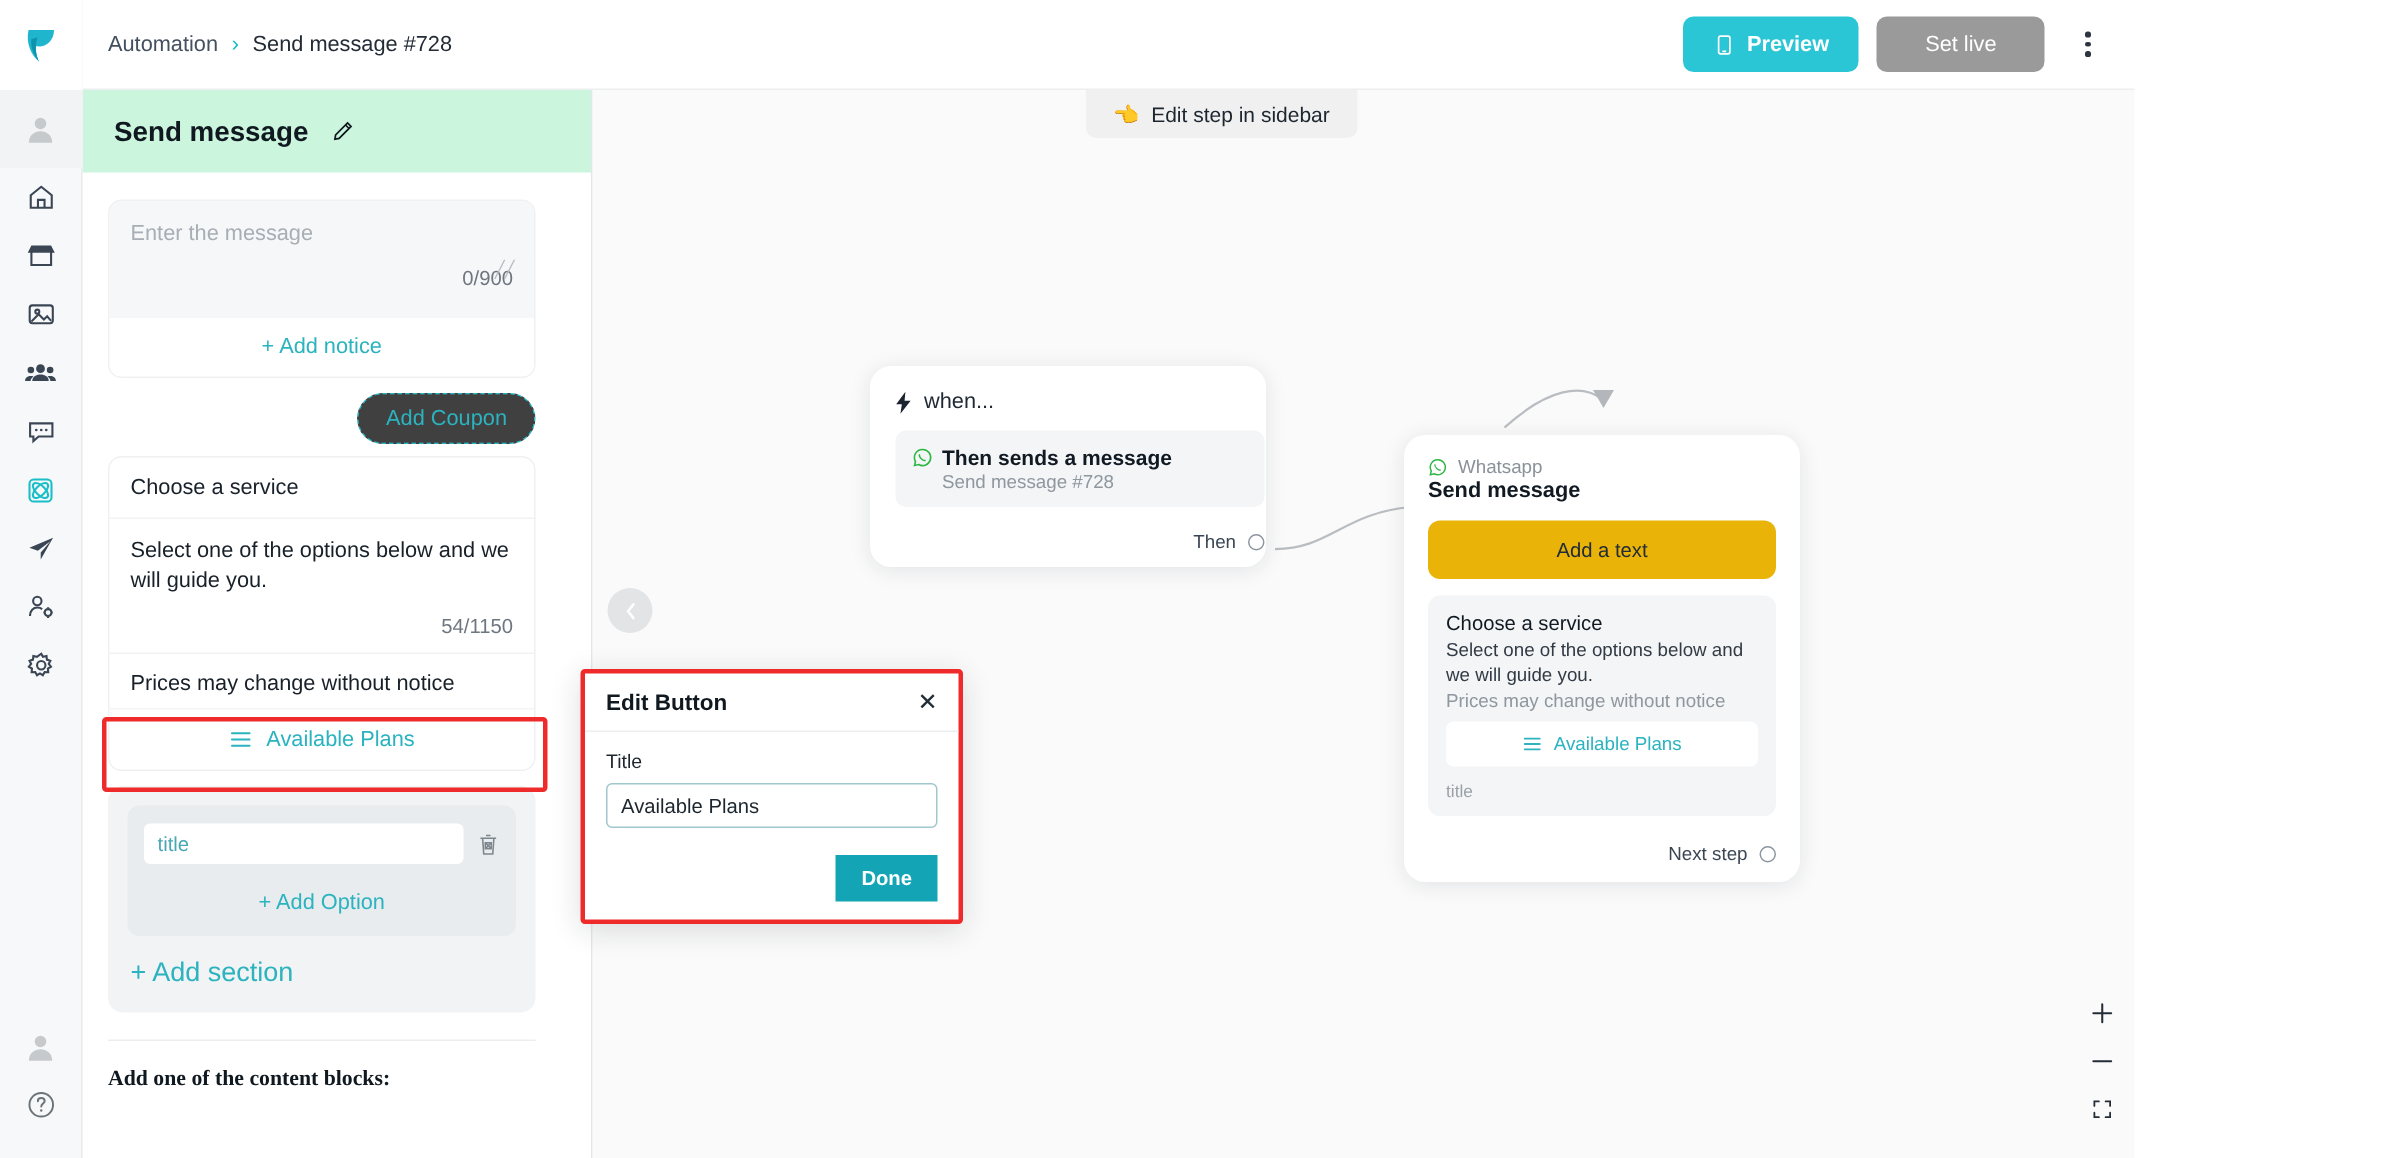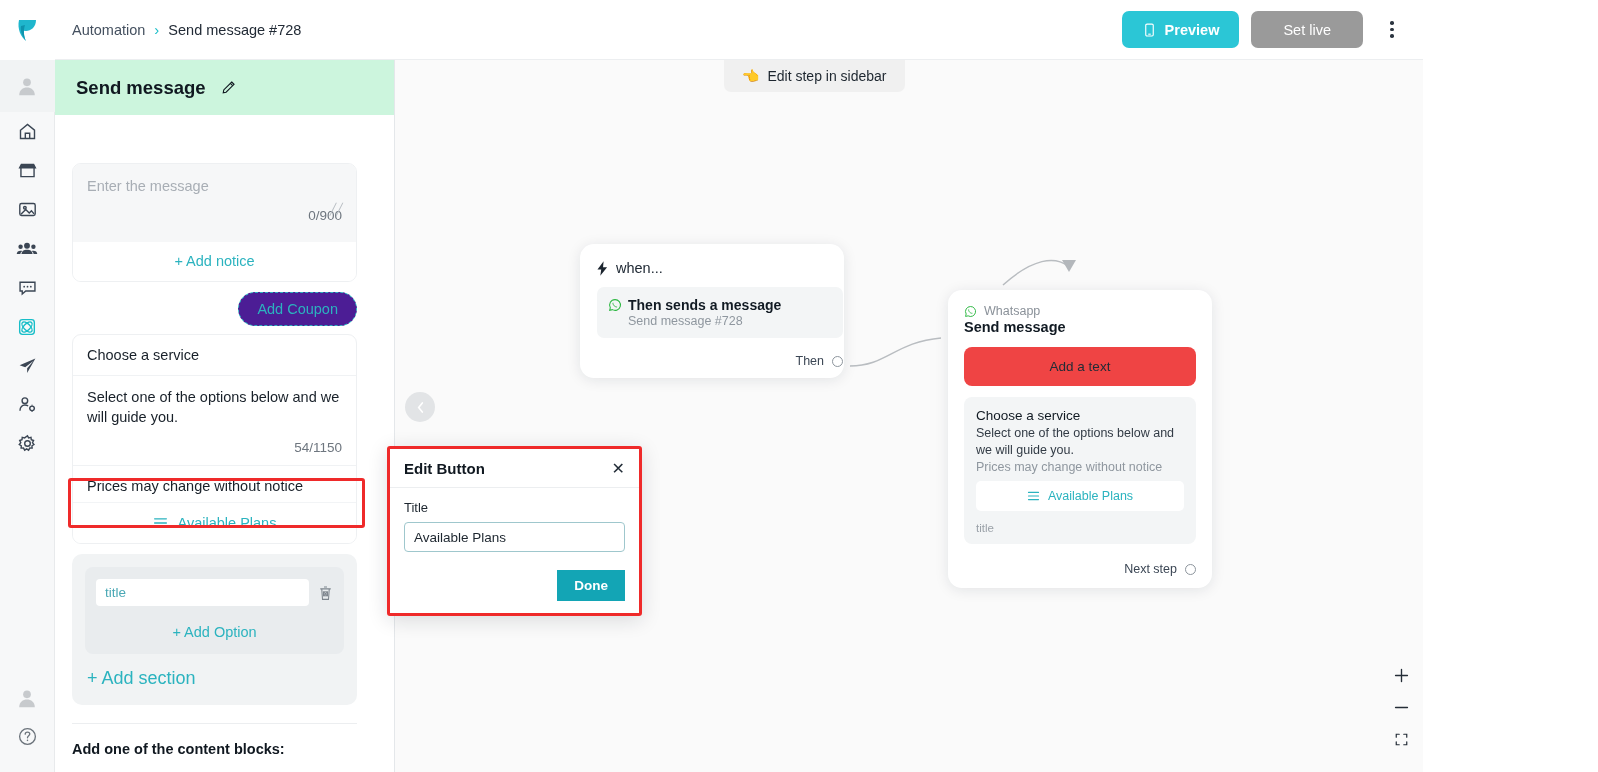--- a/index.html
+++ b/index.html
@@ -65,41 +65,41 @@
   
   .panel {
     position: absolute; left: 55px; top: 60px; width: 340px; height: 712px;
     background: #ffffff; border-right: 1px solid #e4e7ea; overflow: hidden; z-index: 20;
   }
   .panel-head {
     height: 55px; background: #ccf5dd; display: flex; align-items: center; gap: 14px;
     padding: 0 0 0 21px;
   }
   .panel-title { font-size: 18.5px; font-weight: bold; color: #101820; }
-  .panel-body { padding: 18px 17px 0 17px; position: relative; margin-top: 30px; }
+  .panel-body { padding: 18px 17px 0 17px; position: relative; }
 
   .blk { position: relative; margin-bottom: 10px; }
   .blk-card {
     border: 1px solid #eef0f2; border-radius: 9px; background: #ffffff;
     overflow: hidden; width: 285px;
   }
   .msg-area {
     background: #f6f7f8; padding: 14px 14px 8px 14px; min-height: 78px; position: relative;
   }
   .msg-ph { font-size: 14.5px; color: #a8aeb5; }
   .resize-grip { position: absolute; right: 13px; bottom: 26px; color: #b6bcc2; font-size: 11px; transform: rotate(0deg); }
   .counter { text-align: right; font-size: 13.5px; color: #6e767f; padding-top: 14px; }
   .add-btn-row {
     text-align: center; padding: 11px 0 12px 0; font-size: 14.5px; color: #2bb3bf;
     cursor: pointer; background: #fff;
   }
 
   .coupon-row { display: flex; justify-content: flex-end; padding: 0 0 8px 0; width: 285px; }
   .coupon-btn {
-    border: 1.5px dashed #2bb3bf; color: #2bb3bf; background: #4c1d95; border-radius: 18px;
+    border: 1.5px dashed #2bb3bf; color: #2bb3bf; background: #404040; border-radius: 18px;
     font-size: 14.5px; padding: 8px 18px; cursor: pointer; font-family: "Liberation Sans", sans-serif;
   }
 
   .svc-card { border: 1px solid #eef0f2; border-radius: 9px; overflow: hidden; width: 285px; background:#fff; }
   .svc-head { padding: 12px 14px; font-size: 14.5px; color: #182029; border-bottom: 1px solid #f0f2f4; }
   .svc-body { padding: 12px 14px 8px 14px; font-size: 14.5px; color: #182029; line-height: 1.35; border-bottom: 1px solid #f0f2f4; }
   .svc-count { text-align: right; font-size: 13.5px; color: #6e767f; padding-top: 12px; }
   .svc-footer { padding: 12px 14px 8px 14px; font-size: 14.5px; color: #182029; }
   .avail-row {
     display: flex; align-items: center; justify-content: center; gap: 10px;
@@ -112,21 +112,21 @@
   .opt-row { display: flex; align-items: center; gap: 9px; }
   .opt-input {
     flex: 1; height: 27px; background: #ffffff; border: none; border-radius: 4px;
     padding: 0 9px; font-size: 13.5px; color: #4aa8b5; font-family: "Liberation Sans", sans-serif;
   }
   .trash { color: #7d858d; cursor: pointer; display:flex; }
   .add-option { text-align: center; font-size: 14.5px; color: #2bb3bf; padding-top: 18px; cursor: pointer; }
   .add-section { font-size: 18px; color: #2bb3bf; padding: 14px 2px 2px 2px; cursor: pointer; }
 
   .divider { border-top: 1px solid #eceef0; margin: 18px 0 0 0; width: 285px; }
-  .content-blocks-label { font-size: 14.5px; font-weight: bold; color: #101820; padding-top: 17px; }
+  .content-blocks-label { font-size: 14.5px; font-weight: bold; color: #101820; padding-top: 17px; font-family: Liberation Serif, serif; }
 
   
   .hl-avail {
     position: absolute; left: 68px; top: 478px; width: 297px; height: 50px;
     border: 3px solid #ef2a2a; border-radius: 3px; z-index: 25; pointer-events: none;
   }
 
   
   .canvas {
     position: absolute; left: 395px; top: 60px; right: 0; bottom: 0;
@@ -149,25 +149,25 @@
   }
   .node-when { left: 185px; top: 184px; width: 264px; padding: 16px 1px 10px 17px; }
   .when-title { display: flex; align-items: center; gap: 8px; font-size: 14.5px; color: #202a35; }
   .when-inner { background: #f3f5f6; border-radius: 7px; padding: 10px 11px; margin-top: 11px; }
   .when-l1 { display: flex; align-items: center; gap: 6px; font-size: 14px; font-weight: bold; color: #111a23; }
   .when-l2 { font-size: 12.5px; color: #8f979f; padding-left: 20px; margin-top: 1px; }
   .then-row { display: flex; align-items: center; justify-content: flex-end; gap: 8px; margin-top: 16px; }
   .then-lbl { font-size: 12.5px; color: #3b4654; }
   .port { width: 11px; height: 11px; border: 1.5px solid #8d959d; border-radius: 50%; background: #fff; }
 
-  .node-wa { left: 541px; top: 230px; width: 264px; padding: 14px 16px 12px 16px; margin-left: 12px; }
+  .node-wa { left: 541px; top: 230px; width: 264px; padding: 14px 16px 12px 16px; }
   .wa-brand { display: flex; align-items: center; gap: 7px; font-size: 12.5px; color: #8a9199; }
   .wa-title { font-size: 14.5px; font-weight: bold; color: #111a23; margin-top: 1px; }
   .wa-addtext {
-    background: #ef4444; border-radius: 8px; text-align: center; font-size: 13.5px;
+    background: #eab308; border-radius: 8px; text-align: center; font-size: 13.5px;
     color: #222c36; padding: 12px 0; margin-top: 12px;
   }
   .wa-svc { background: #f3f5f6; border-radius: 8px; padding: 11px 12px 10px 12px; margin-top: 11px; }
   .wa-svc-h { font-size: 13.5px; color: #111a23; }
   .wa-svc-b { font-size: 12.5px; color: #323b45; line-height: 1.32; margin-top: 2px; }
   .wa-svc-n { font-size: 12.5px; color: #8f979f; margin-top: 2px; }
   .wa-avail {
     background: #ffffff; border-radius: 5px; margin-top: 7px; padding: 8px 0;
     display: flex; align-items: center; justify-content: center; gap: 8px;
     font-size: 12.5px; color: #2bb3bf;

